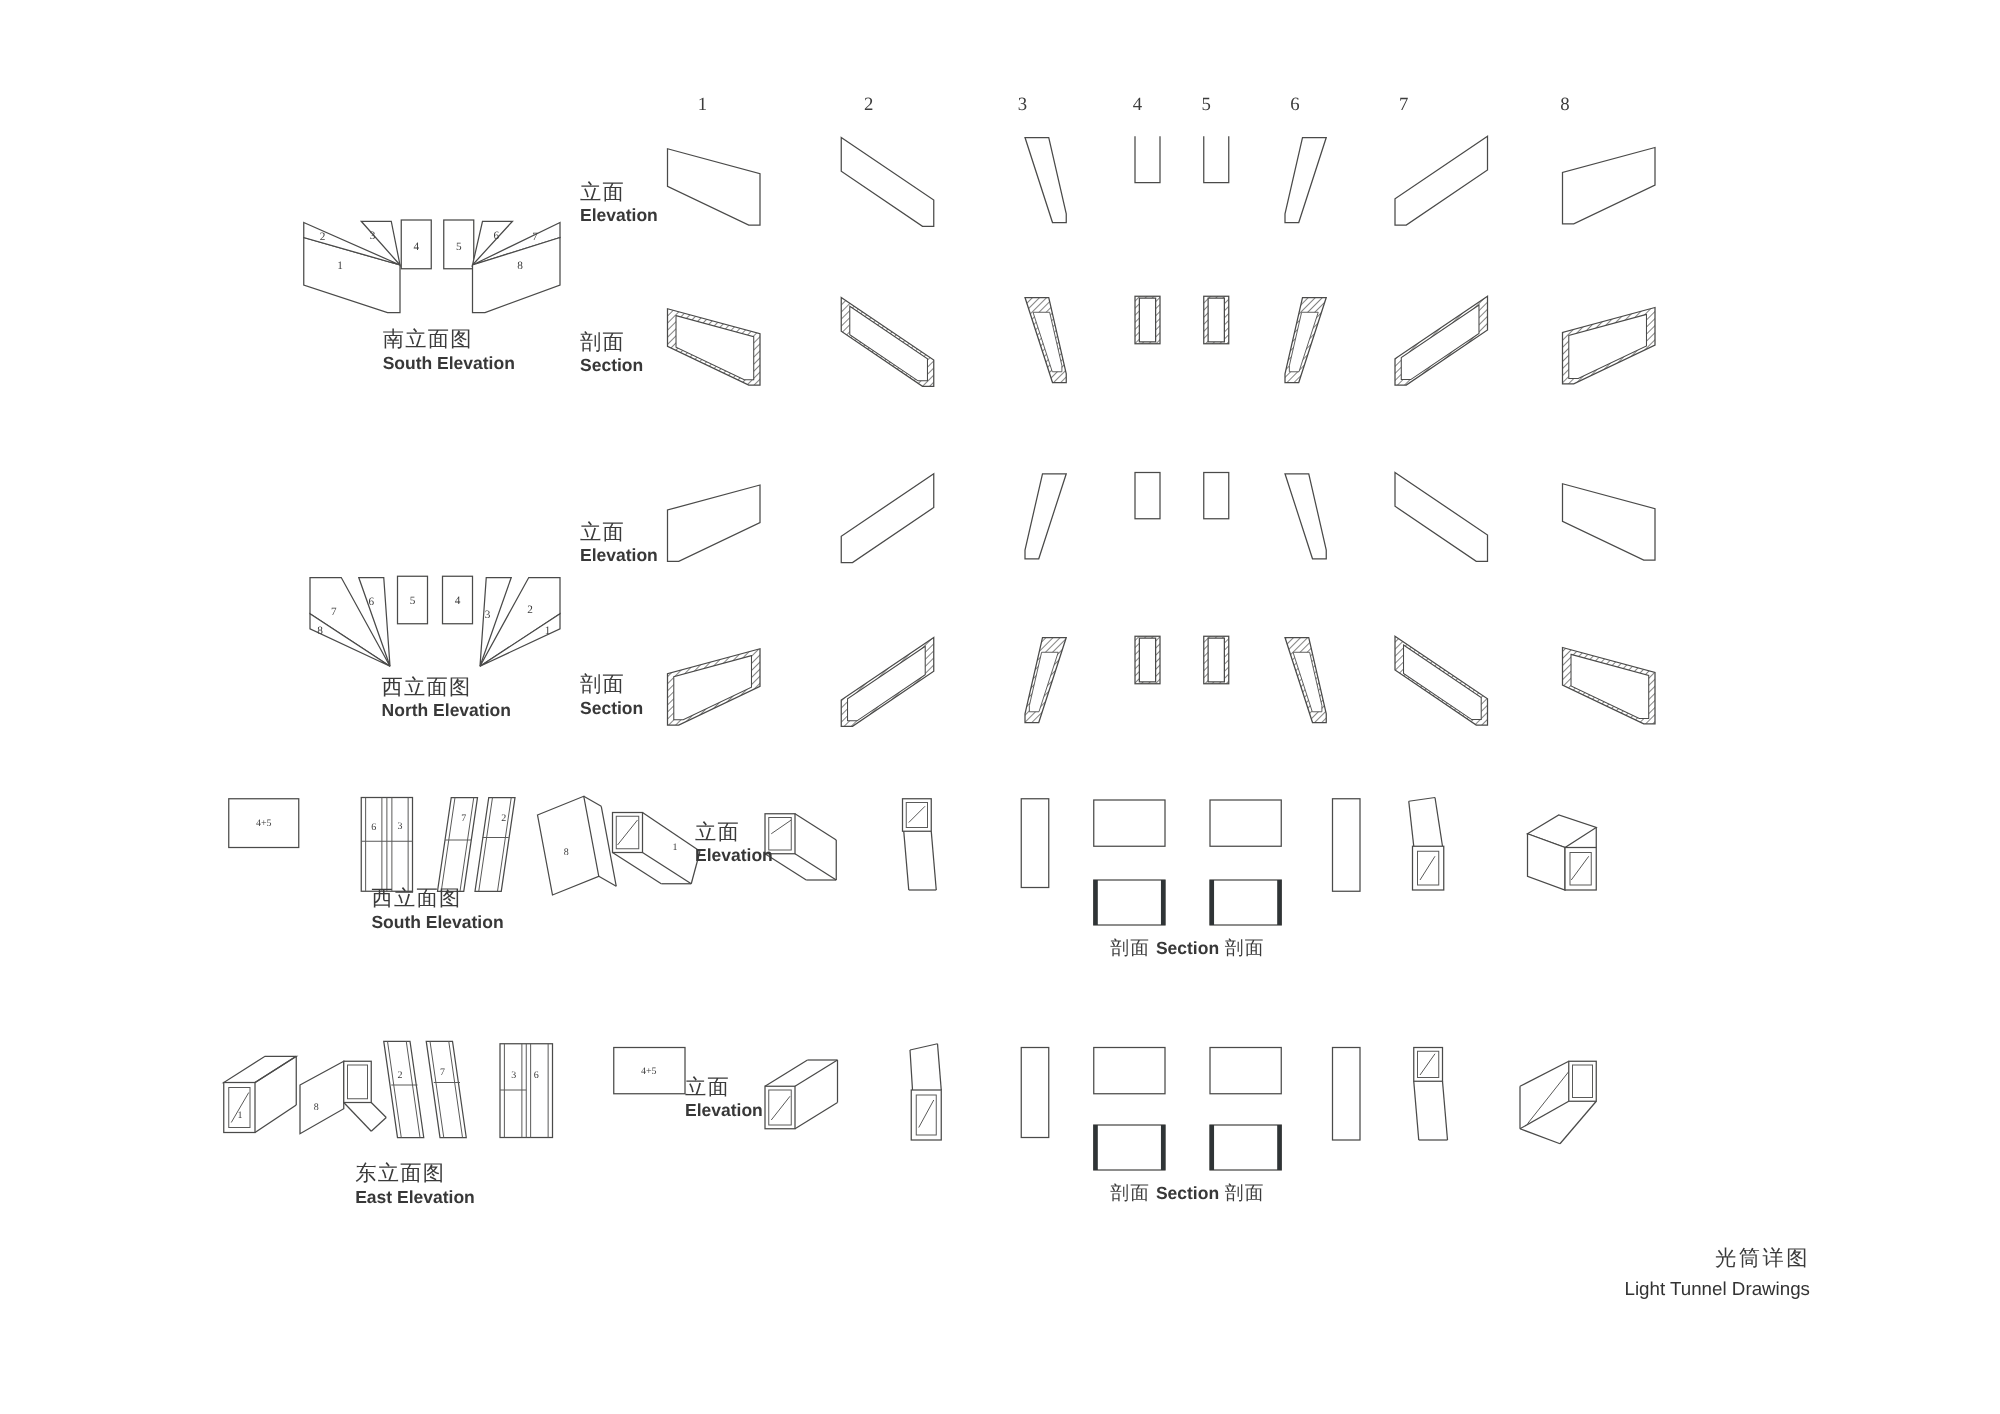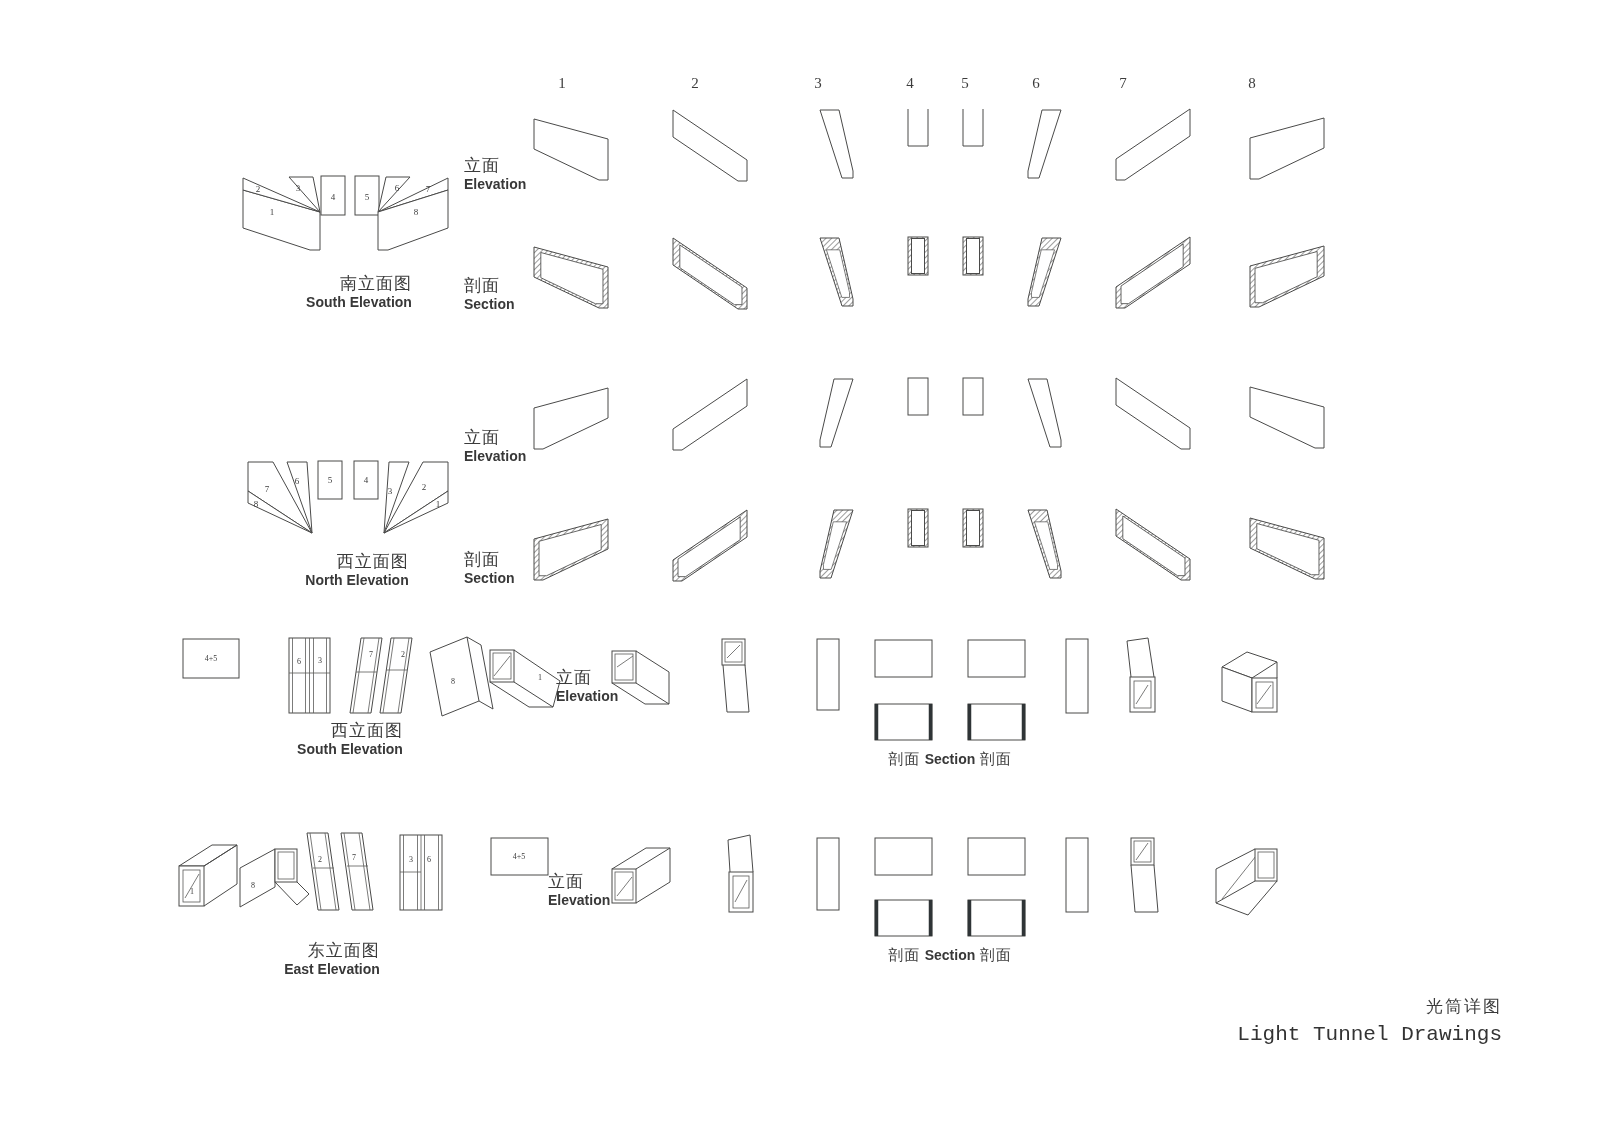--- a/index.html
+++ b/index.html
@@ -9,27 +9,27 @@
   svg{position:absolute;left:0;top:0;}
   .ln{fill:none;stroke:#4a4a49;stroke-width:1;}
   .shape{fill:#ffffff;stroke:#4a4a49;stroke-width:1;}
   .hs{fill:url(#hatch);stroke:#4a4a49;stroke-width:1;}
   .wh{fill:#ffffff;stroke:#4a4a49;stroke-width:1;}
   .thin{fill:none;stroke:#5a5a59;stroke-width:0.8;}
   .colnum{font:15px "Liberation Serif",serif;fill:#3c3c3c;text-anchor:middle;}
   .kn{font:9px "Liberation Serif",serif;fill:#3c3c3c;text-anchor:middle;}
   .kns{font:8px "Liberation Serif",serif;fill:#3c3c3c;text-anchor:middle;}
   .lbl{position:absolute;line-height:1.15;}
-  .zh{font-family:"Liberation Serif",serif;font-size:17px;color:#3b3b3b;letter-spacing:1px;margin-top:12px;}
+  .zh{font-family:"Liberation Serif",serif;font-size:17px;color:#3b3b3b;letter-spacing:1px;}
   .en{font-family:"Liberation Sans",sans-serif;font-size:14px;color:#383838;font-weight:bold;}
-  .ctr{transform:translateX(-50%);text-align:right;}
+  .ctr{transform:translateX(-50%);text-align:left;}
   .rgt{text-align:right;}
   .zh-s{font-family:"Liberation Serif",serif;font-size:15px;color:#3b3b3b;letter-spacing:1px;}
   .title-zh{font-family:"Liberation Serif",serif;font-size:17px;color:#3b3b3b;letter-spacing:2px;}
-  .title-en{font-family:Liberation Mono, monospace;font-size:21px;color:#333333;}
+  .title-en{font-family:Liberation Sans, sans-serif;font-size:15px;color:#333333;}
 </style>
 </head>
 <body>
 
 <div id="sheet">
 
 <svg width="1600" height="1131" viewBox="0 0 1600 1131">
   <defs>
     <pattern id="hatch" width="4" height="4" patternUnits="userSpaceOnUse" patternTransform="rotate(45)">
       <rect width="4" height="4" fill="#ffffff"></rect>
@@ -443,18 +443,18 @@
   <span class="zh-s">剖面</span>
   <span class="en">Section</span>
   <span class="zh-s">剖面</span>
 </div>
 <div class="lbl ctr" style="left:950px;top:946px;white-space:nowrap;">
   <span class="zh-s">剖面</span>
   <span class="en">Section</span>
   <span class="zh-s">剖面</span>
 </div>
 
-<div class="lbl rgt" style="left:1202px;top:997px;width:300px;">
+<div class="lbl rgt" style="left:1148px;top:997px;width:300px;">
   <div class="title-zh">光筒详图</div>
   <div class="title-en" style="margin-top:6px;">Light Tunnel Drawings</div>
 </div>
 
 </div>
 
 </body></html>

